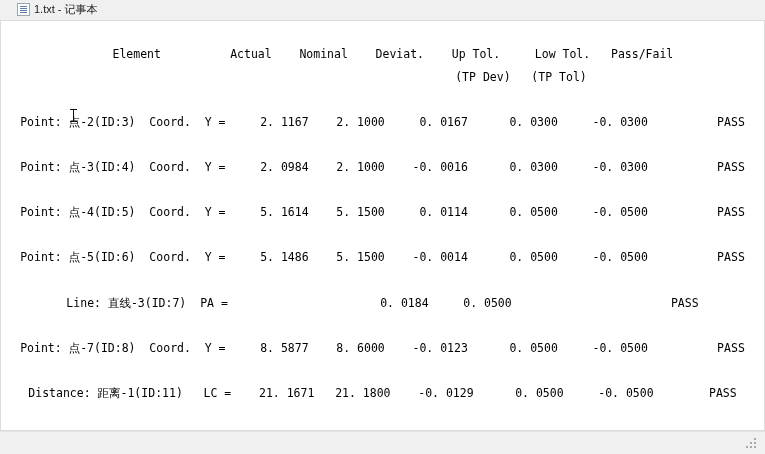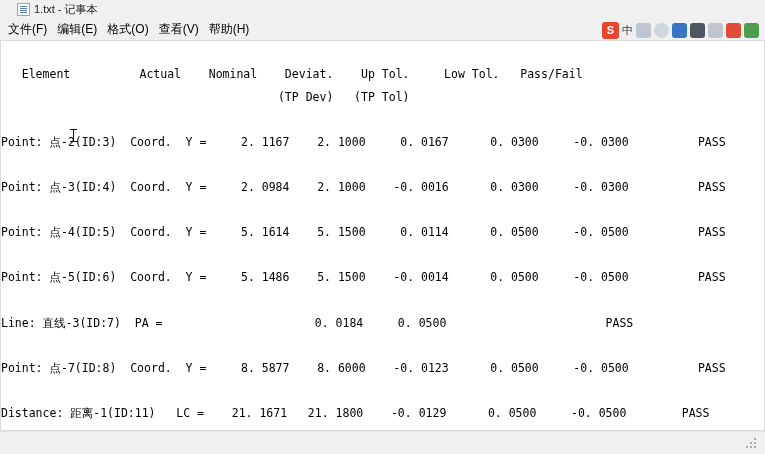--- a/index.html
+++ b/index.html
@@ -126,20 +126,21 @@
     font-family: "DejaVu Sans Mono", "Liberation Mono", monospace;
     font-size: 11.5px;
     line-height: 22.6px;
     color: #000;
     white-space: pre;
     overflow: hidden;
   }
   .doc .line {
     white-space: pre;
     padding-left: 0px;
+    text-align: center;
   }
   .mouse-cursor {
     position: absolute;
     left: 72px;
     top: 88px;
     width: 0; height: 0;
     font-size: 0;
   }
   .mouse-cursor::before {
     content: "";
@@ -188,39 +189,20 @@
 </head>
 <body>
 
 <div class="window">
 
   <div class="titlebar">
     <span class="app-icon"></span>
     <span class="title-text">1.txt - 记事本</span>
   </div>
 
-  <div class="menubar">
-    <div class="menu-item">文件(F)</div>
-    <div class="menu-item">编辑(E)</div>
-    <div class="menu-item">格式(O)</div>
-    <div class="menu-item">查看(V)</div>
-    <div class="menu-item">帮助(H)</div>
-
-    <div class="tray">
-      <span class="tray-logo">S</span>
-      <span class="tray-txt">中</span>
-      <span class="tray-ico mono"></span>
-      <span class="tray-ico circle"></span>
-      <span class="tray-ico blue"></span>
-      <span class="tray-ico dark"></span>
-      <span class="tray-ico mono"></span>
-      <span class="tray-ico red"></span>
-      <span class="tray-ico green"></span>
-    </div>
-  </div>
 
   <div class="doc-wrap">
     <div class="doc" id="doc"><div class="line">   Element          Actual    Nominal    Deviat.    Up Tol.     Low Tol.   Pass/Fail</div><div class="line">                                        (TP Dev)   (TP Tol)</div><div class="line">&nbsp;</div><div class="line">Point: 点-2(ID:3)  Coord.  Y =     2. 1167    2. 1000     0. 0167      0. 0300     -0. 0300          PASS</div><div class="line">&nbsp;</div><div class="line">Point: 点-3(ID:4)  Coord.  Y =     2. 0984    2. 1000    -0. 0016      0. 0300     -0. 0300          PASS</div><div class="line">&nbsp;</div><div class="line">Point: 点-4(ID:5)  Coord.  Y =     5. 1614    5. 1500     0. 0114      0. 0500     -0. 0500          PASS</div><div class="line">&nbsp;</div><div class="line">Point: 点-5(ID:6)  Coord.  Y =     5. 1486    5. 1500    -0. 0014      0. 0500     -0. 0500          PASS</div><div class="line">&nbsp;</div><div class="line">Line: 直线-3(ID:7)  PA =                      0. 0184     0. 0500                       PASS</div><div class="line">&nbsp;</div><div class="line">Point: 点-7(ID:8)  Coord.  Y =     8. 5877    8. 6000    -0. 0123      0. 0500     -0. 0500          PASS</div><div class="line">&nbsp;</div><div class="line">Distance: 距离-1(ID:11)   LC =    21. 1671   21. 1800    -0. 0129      0. 0500     -0. 0500        PASS</div><div class="line">&nbsp;</div></div>
     <div class="mouse-cursor"></div>
   </div>
 
   <div class="statusbar">
     <span></span>
     <span class="grip"></span>
   </div>

